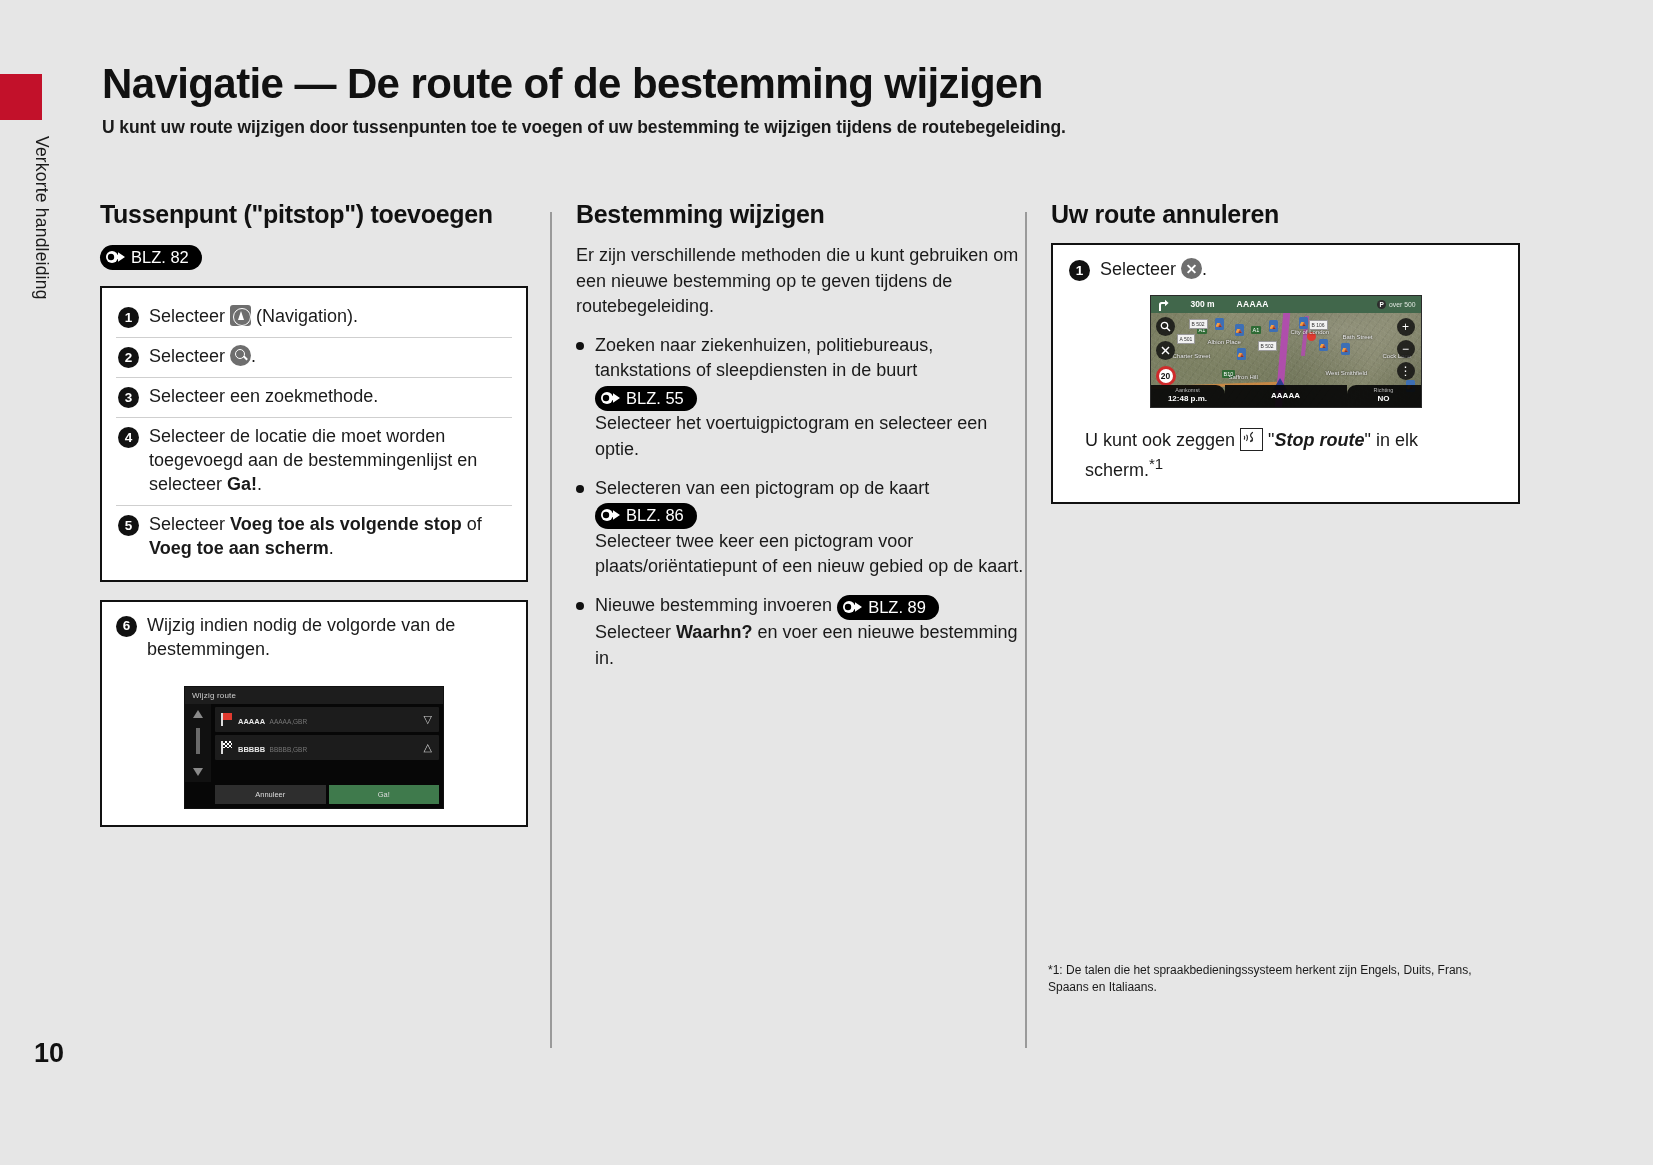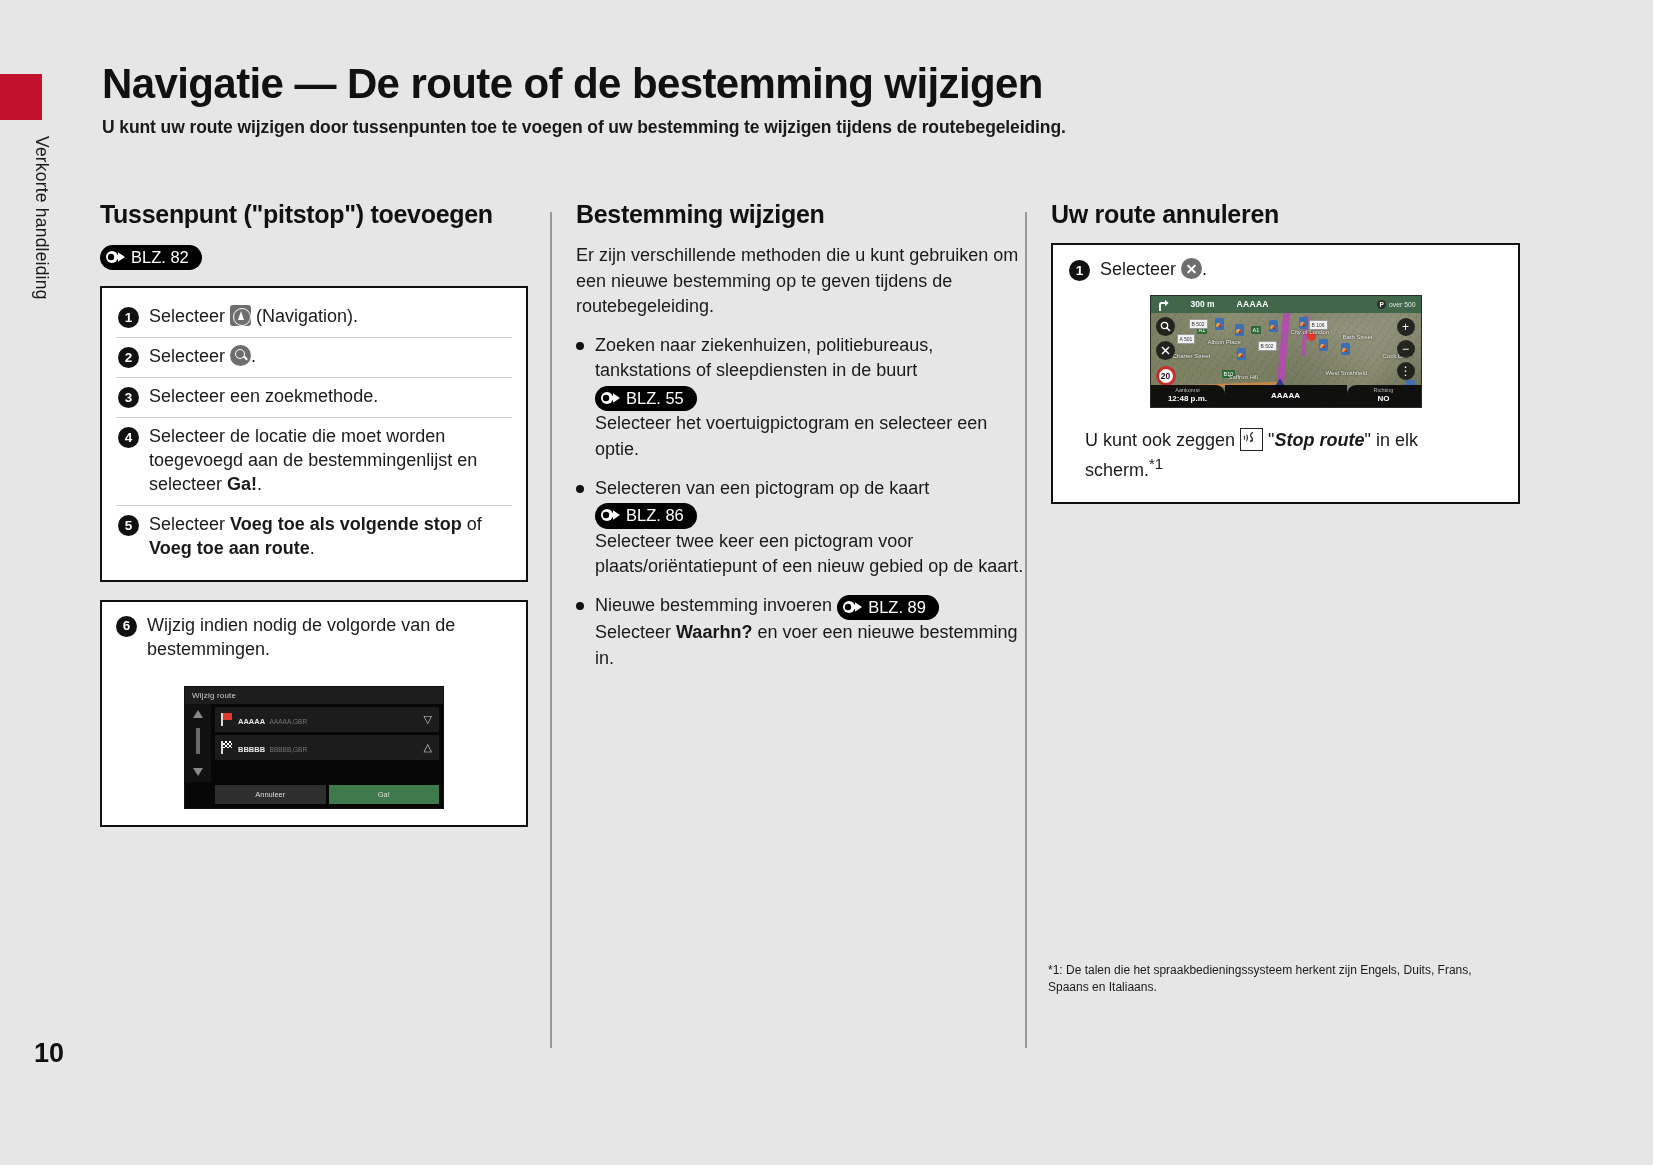--- a/index.html
+++ b/index.html
@@ -367,21 +367,21 @@
         <div class="step-row">
           <div class="step-num">3</div>
           <div class="step-text">Selecteer een zoekmethode.</div>
         </div>
         <div class="step-row">
           <div class="step-num">4</div>
           <div class="step-text"><span>Selecteer de locatie die moet worden toegevoegd aan de bestemmingenlijst en selecteer </span><b>Ga!</b><span>.</span></div>
         </div>
         <div class="step-row">
           <div class="step-num">5</div>
-          <div class="step-text"><span>Selecteer </span><b>Voeg toe als volgende stop</b><span> of </span><b>Voeg toe aan route</b><span>.</span></div>
+          <div class="step-text"><span>Selecteer </span><b>Voeg toe als volgende stop</b><span> of </span><b>Voeg toe aan scherm</b><span>.</span></div>
         </div>
       </div>
 
       <div class="shot-box">
         <div class="shot-caption">
           <div class="step-num">6</div>
           <div class="step-text">Wijzig indien nodig de volgorde van de bestemmingen.</div>
         </div>
 
         <div class="wijzig-shot">

